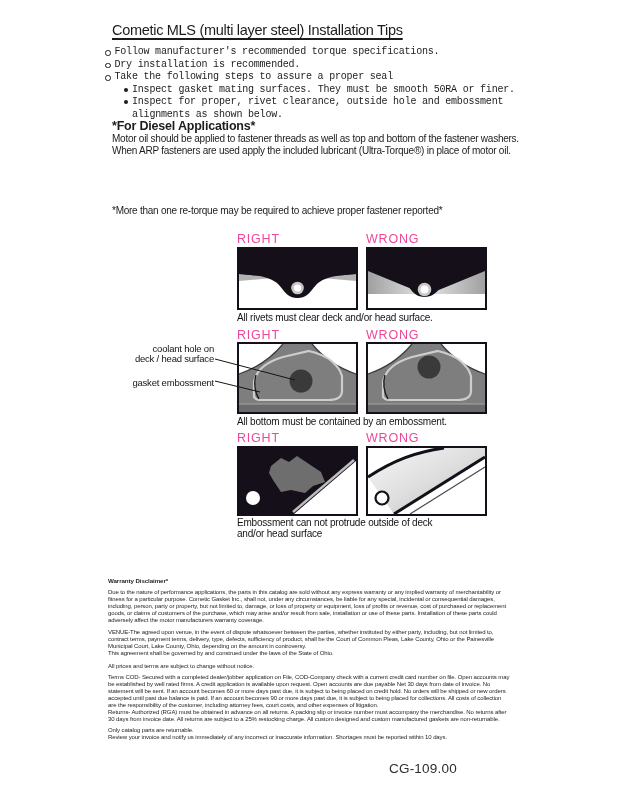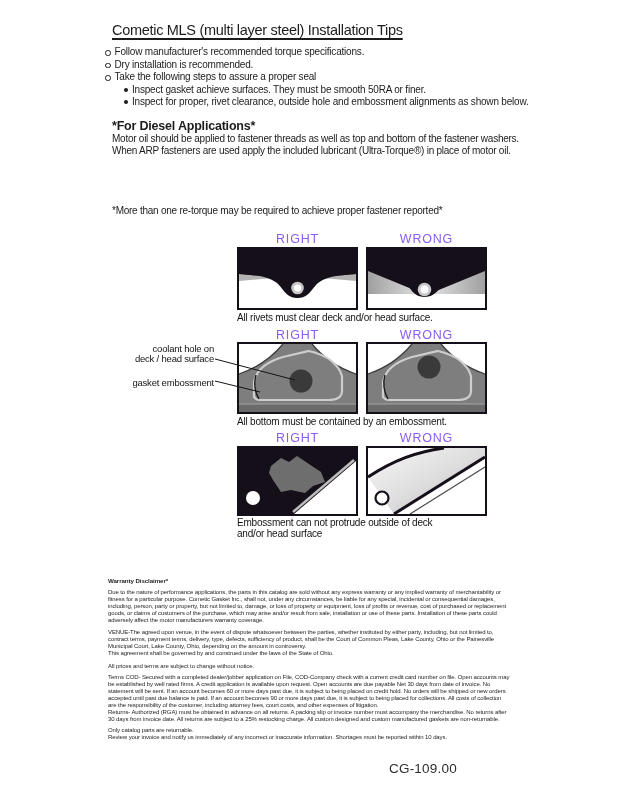--- a/index.html
+++ b/index.html
@@ -11,34 +11,34 @@
   .abs{position:absolute;}
   .pre{white-space:pre-line;}
 
   .title{
     left:112px;top:22px;width:430px;
     font-size:14.5px;font-weight:normal;letter-spacing:-0.3px;
     text-decoration:underline;text-underline-offset:3px;
     text-decoration-thickness:1.5px;margin:0;
   }
 
-  .bullets{left:105px;top:46px;width:440px;font-size:10px;line-height:12.5px;letter-spacing:-0.2px;}
+  .bullets{left:105px;top:46px;width:440px;font-size:10px;line-height:12.5px;letter-spacing:-0.2px;font-family:Liberation Mono, monospace;}
   .b-row{display:flex;align-items:flex-start;}
   .b-row.sub{margin-left:19px;}
   .marker{flex:0 0 auto;width:4px;height:4px;border-radius:50%;margin:4px 4px 0 0;}
   .marker.ring{border:1px solid #1c1c1c;width:3.5px;height:3.5px;}
   .marker.dot{background:#1c1c1c;}
 
   .h2{left:112px;top:119px;font-size:12.5px;font-weight:bold;letter-spacing:-0.2px;}
   .para{left:112px;width:450px;font-size:10px;line-height:12px;letter-spacing:-0.25px;}
   .p1{top:133px;} .p2{top:165px;} .p3{top:205px;}
 
   .figlabel{
-    width:121px;text-align:center;font-size:12.5px;letter-spacing:0.8px;
-    color:#8b5cf6;
+    width:121px;font-size:12.5px;letter-spacing:0.8px;
+    color:#ec4899;
   }
   .flab1{top:232px;} .flab2{top:328px;} .flab3{top:431px;}
   .lcol{left:237px;} .rcol{left:366px;}
 
   .figbox{display:block;width:121px;}
   .frow1{top:247px;height:63px;}
   .frow2{top:342px;height:72px;}
   .frow3{top:446px;height:70px;}
 
   .caption{left:237px;width:270px;font-size:10px;letter-spacing:-0.2px;line-height:11px;color:#141414;}
@@ -71,21 +71,21 @@
     <div class="b-row">
       <span class="marker ring"></span>
       <span>Dry installation is recommended.</span>
     </div>
     <div class="b-row">
       <span class="marker ring"></span>
       <span>Take the following steps to assure a proper seal</span>
     </div>
     <div class="b-row sub">
       <span class="marker dot"></span>
-      <span>Inspect gasket achieve surfaces. They must be smooth 50RA or finer.</span>
+      <span>Inspect gasket mating surfaces. They must be smooth 50RA or finer.</span>
     </div>
     <div class="b-row sub">
       <span class="marker dot"></span>
       <span>Inspect for proper, rivet clearance, outside hole and embossment alignments as shown below.</span>
     </div>
   </div>
 
   <div class="abs h2">*For Diesel Applications*</div>
   <div class="abs para p1 pre">Motor oil should be applied to fastener threads as well as top and bottom of the fastener washers.
 When ARP fasteners are used apply the included lubricant (Ultra-Torque®) in place of motor oil.</div>

